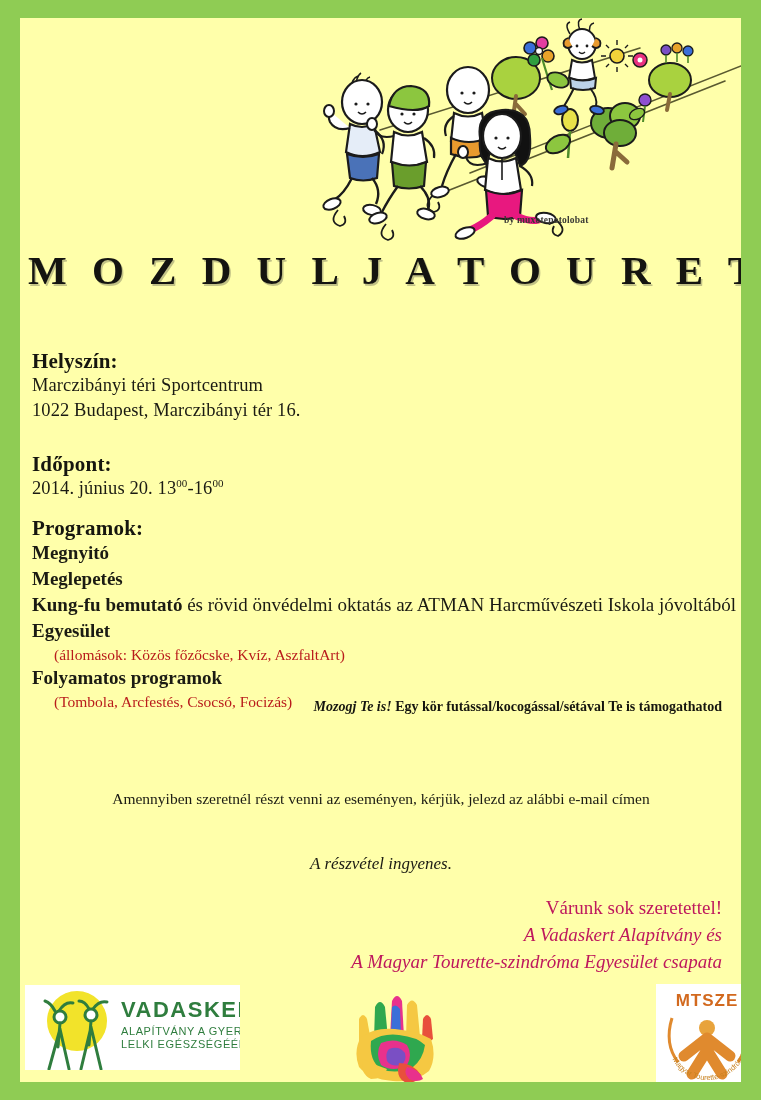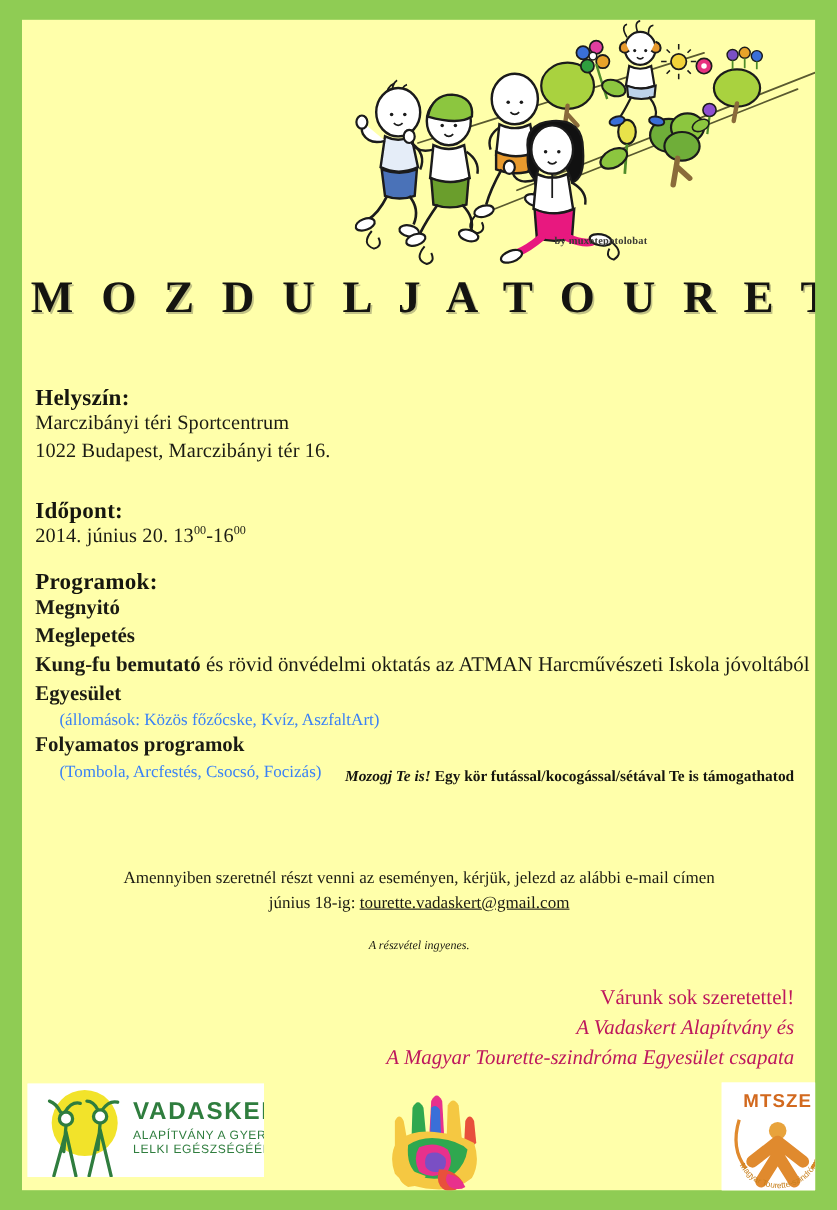--- a/index.html
+++ b/index.html
@@ -99,21 +99,21 @@
     font-family: "Liberation Serif", serif;
     font-size: 19px;
     color: #1b1b13;
     line-height: 1.37;
     letter-spacing: 0;
   }
   .prog-item b { font-weight: bold; }
   .prog-sub {
     font-family: "Liberation Serif", serif;
     font-size: 15.5px;
-    color: #3b82f6;
+    color: #b91c1c;
     line-height: 1.37;
     padding-left: 22px;
   }
 
   
   .callout {
     position: absolute;
     left: 20px;
     top: 680px;
     width: 682px;
@@ -140,21 +140,21 @@
   .signup u { text-decoration: underline; }
 
   .free {
     position: absolute;
     left: 20px;
     top: 836px;
     width: 682px;
     text-align: center;
     font-family: "Liberation Serif", serif;
     font-style: italic;
-    font-size: 11px;
+    font-size: 17px;
     color: #1b1b13;
   }
 
   .closing {
     position: absolute;
     left: 20px;
     top: 877px;
     width: 682px;
     text-align: right;
     padding-right: 12px;
@@ -380,21 +380,20 @@
       <div class="prog-item"><b>Folyamatos programok</b></div>
       <div class="prog-sub">(Tombola, Arcfestés, Csocsó, Focizás)</div>
     </div>
 
     <div class="callout">
       <div><i>Mozogj Te is!</i><span> Egy kör futással/kocogással/sétával Te is támogathatod</span></div>
     </div>
 
     <div class="signup">
       <div>Amennyiben szeretnél részt venni az eseményen, kérjük, jelezd az alábbi e-mail címen</div>
-      <div><span>június 18-ig: </span><u>tourette.vadaskert@gmail.com</u></div>
     </div>
 
     <div class="free">A részvétel ingyenes.</div>
 
     <div class="closing">
       <div>Várunk sok szeretettel!</div>
       <div class="it">A Vadaskert Alapítvány és</div>
       <div class="it">A Magyar Tourette-szindróma Egyesület csapata</div>
     </div>
 

